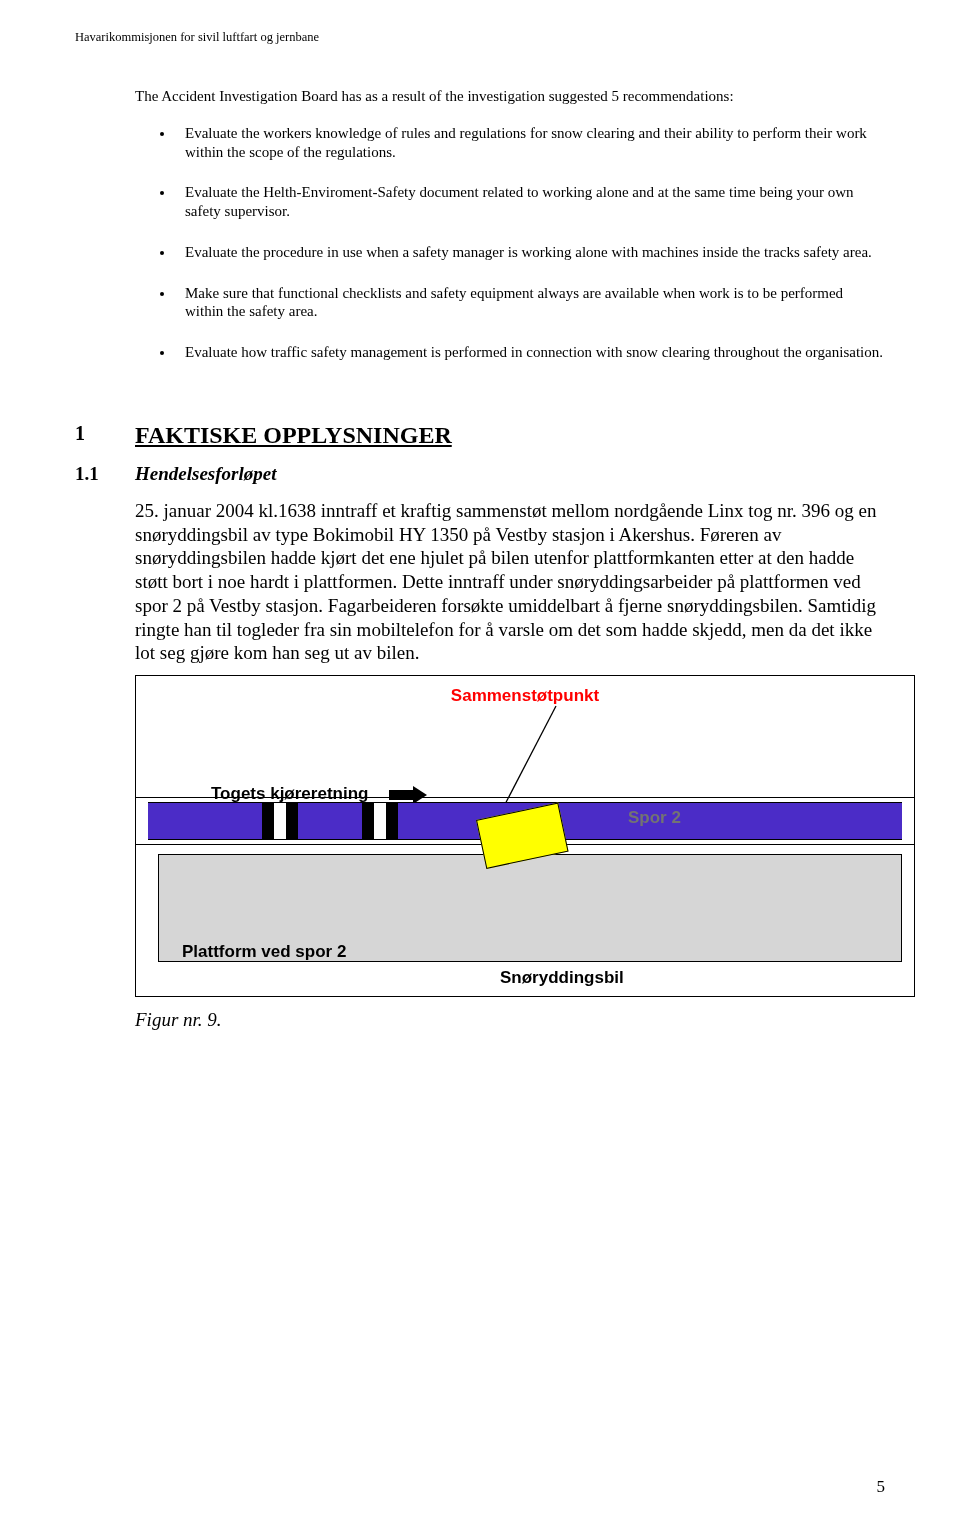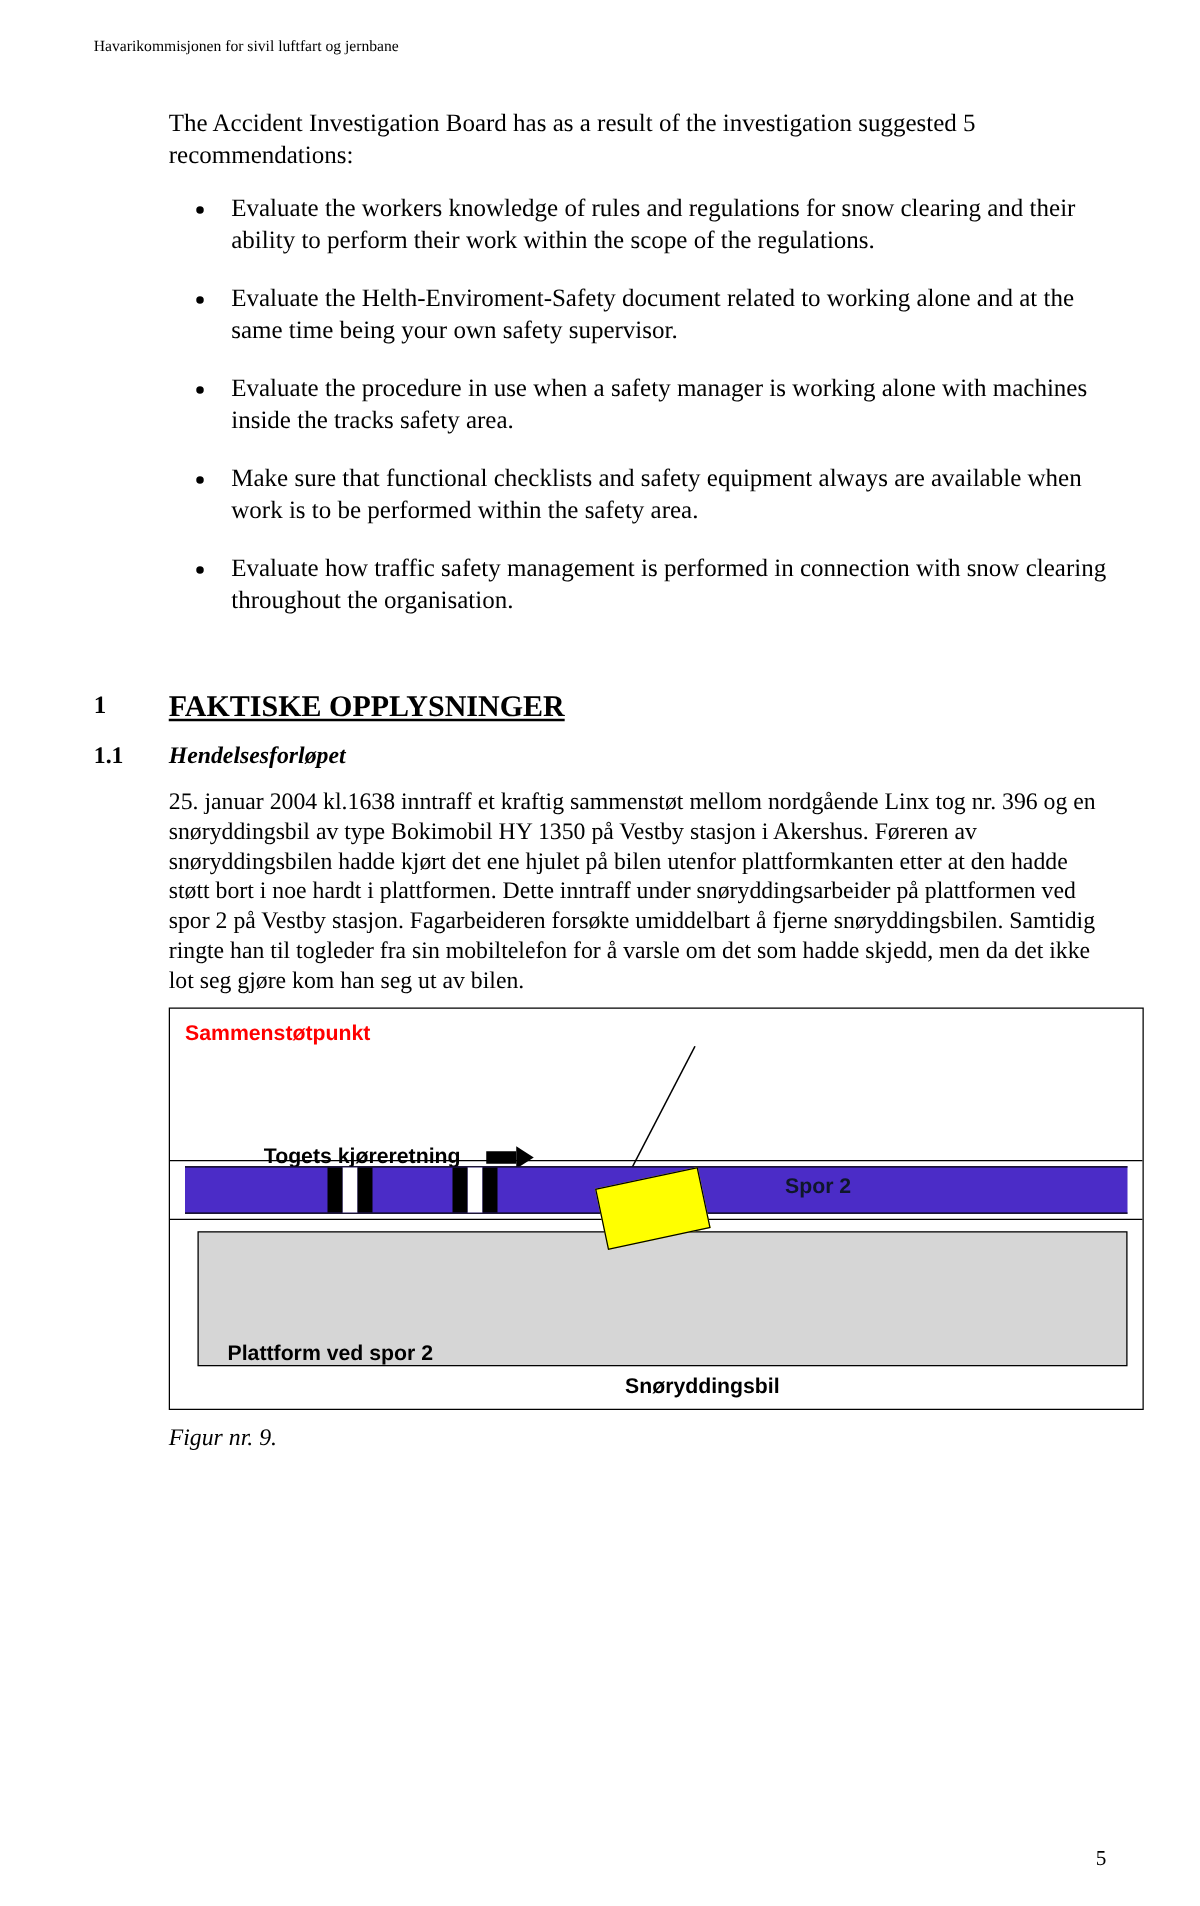--- a/index.html
+++ b/index.html
@@ -18,21 +18,21 @@
     position: relative;
     border-radius: 21px;
   }
   .running-header {
     font-family: "Times New Roman", Times, serif;
     font-size: 12.5px;
     color: #000;
     margin-bottom: 42px;
   }
   .body-text {
-    font-size: 20px;
+    font-size: 15px;
     line-height: 1.25;
   }
   .intro {
     margin: 0 0 18px 60px;
   }
   ul.rec {
     margin: 16px 0 60px 60px;
     padding-left: 40px;
   }
   ul.rec li {
@@ -80,20 +80,21 @@
     border: 1.2px solid #000;
     box-sizing: border-box;
     padding: 10px 12px 24px 12px;
     position: relative;
   }
   .diagram-title {
     color: #ff0000;
     font-family: Arial, Helvetica, sans-serif;
     font-weight: bold;
     font-size: 17px;
+    text-align: center;
     margin: 0 0 70px 0;
   }
   .train-label {
     font-family: Arial, Helvetica, sans-serif;
     font-weight: bold;
     font-size: 17px;
     position: absolute;
     left: 75px;
     top: 108px;
   }
@@ -161,21 +162,21 @@
   .rail .cover1b { position:absolute; left:138px; width:12px; top:0; bottom:0; background:#000;}
   .rail .cover2 { position:absolute; left:214px; width:12px; top:0; bottom:0; background:#000;}
   .rail .cover2b { position:absolute; left:238px; width:12px; top:0; bottom:0; background:#000;}
   .spor-label {
     position: absolute;
     left: 480px;
     top: 6px;
     font-family: Arial, Helvetica, sans-serif;
     font-weight: bold;
     font-size: 17px;
-    color: #0f172a;
+    color: #737373;
     background: transparent;
     z-index: 5;
   }
   .platform {
     position: absolute;
     left: 10px;
     right: 0;
     top: 52px;
     height: 108px;
     background: #d6d6d6;

